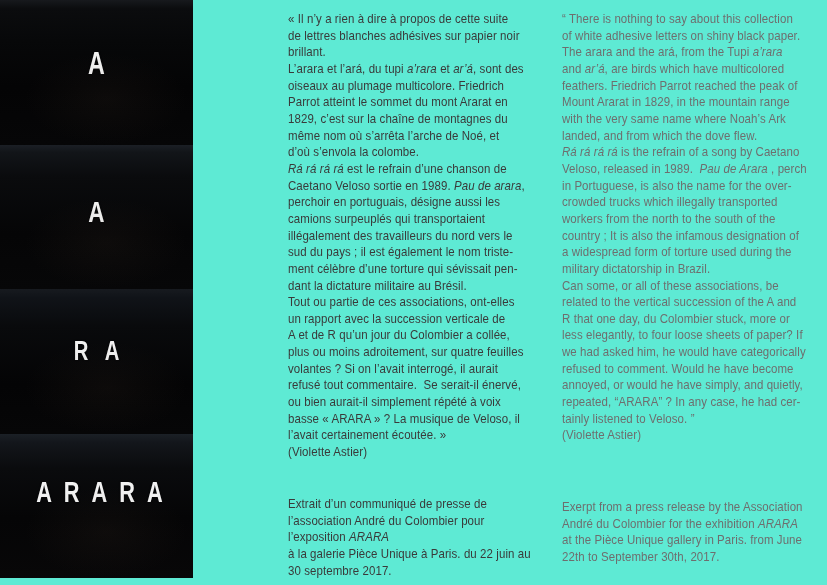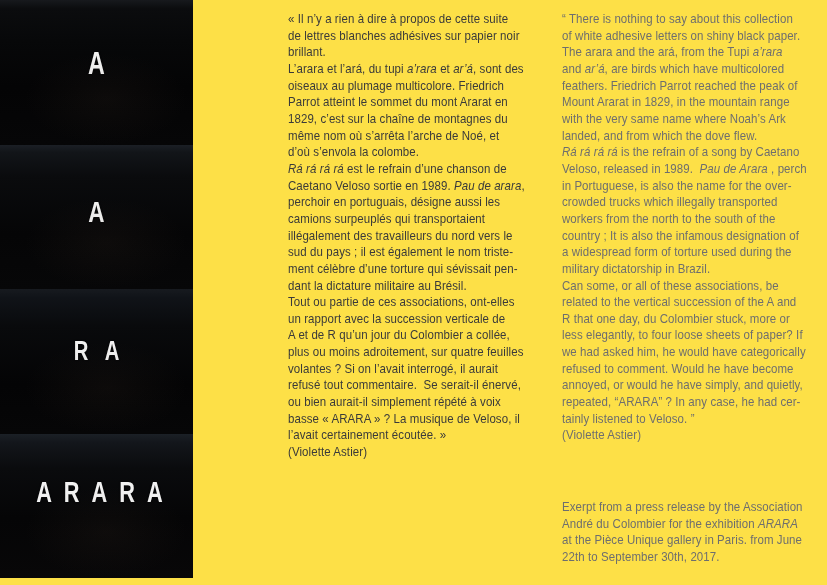--- a/index.html
+++ b/index.html
@@ -1,17 +1,17 @@
 <!DOCTYPE html>
 <html style="--french-text: #3a3a3a; --english-text: #6e6e6e; --panel-letter: #f2f2f2; --panel-black: #060607; --page-background: #ffffff;"><head>
 <meta charset="utf-8">
 <style>
   html,body{margin:0;padding:0;background:#ffffff;}
   .page{
-    position:relative;width:827px;height:585px;background:#fde047;overflow:hidden;
+    position:relative;width:827px;height:585px;background:#5eead4;overflow:hidden;
     font-family:"Liberation Sans",sans-serif;
   }
   
   .photo-strip{position:absolute;left:0;top:0;width:193px;height:578px;}
   .panel{position:relative;width:193px;height:144.5px;overflow:hidden;}
   .panel::after{ 
     content:"";position:absolute;inset:0;
     background:radial-gradient(ellipse 60% 45% at 55% 68%, rgba(90,70,55,0.10), rgba(0,0,0,0) 70%);
     pointer-events:none;
   }
@@ -89,20 +89,29 @@
         <div class="text-line">plus ou moins adroitement, sur quatre feuilles</div>
         <div class="text-line">volantes ? Si on l’avait interrogé, il aurait</div>
         <div class="text-line">refusé tout commentaire.  Se serait-il énervé,</div>
         <div class="text-line">ou bien aurait-il simplement répété à voix</div>
         <div class="text-line">basse « ARARA » ? La musique de Veloso, il</div>
         <div class="text-line">l’avait certainement écoutée. »</div>
         <div class="text-line">(Violette Astier)</div>
       </div>
   </div>
 
+  <div class="footer fr-foot">
+    <div class="text-block">
+        <div class="text-line">Extrait d’un communiqué de presse de</div>
+        <div class="text-line">l’association André du Colombier pour</div>
+        <div class="text-line">l’exposition <i>ARARA</i></div>
+        <div class="text-line">à la galerie Pièce Unique à Paris. du 22 juin au</div>
+        <div class="text-line">30 septembre 2017.</div>
+      </div>
+  </div>
 
   <div class="text-col en">
     <div class="text-block">
         <div class="text-line">“ There is nothing to say about this collection</div>
         <div class="text-line">of white adhesive letters on shiny black paper.</div>
         <div class="text-line">The arara and the ará, from the Tupi <i>a’rara</i></div>
         <div class="text-line">and <i>ar’á</i>, are birds which have multicolored</div>
         <div class="text-line">feathers. Friedrich Parrot reached the peak of</div>
         <div class="text-line">Mount Ararat in 1829, in the mountain range</div>
         <div class="text-line">with the very same name where Noah’s Ark</div>

